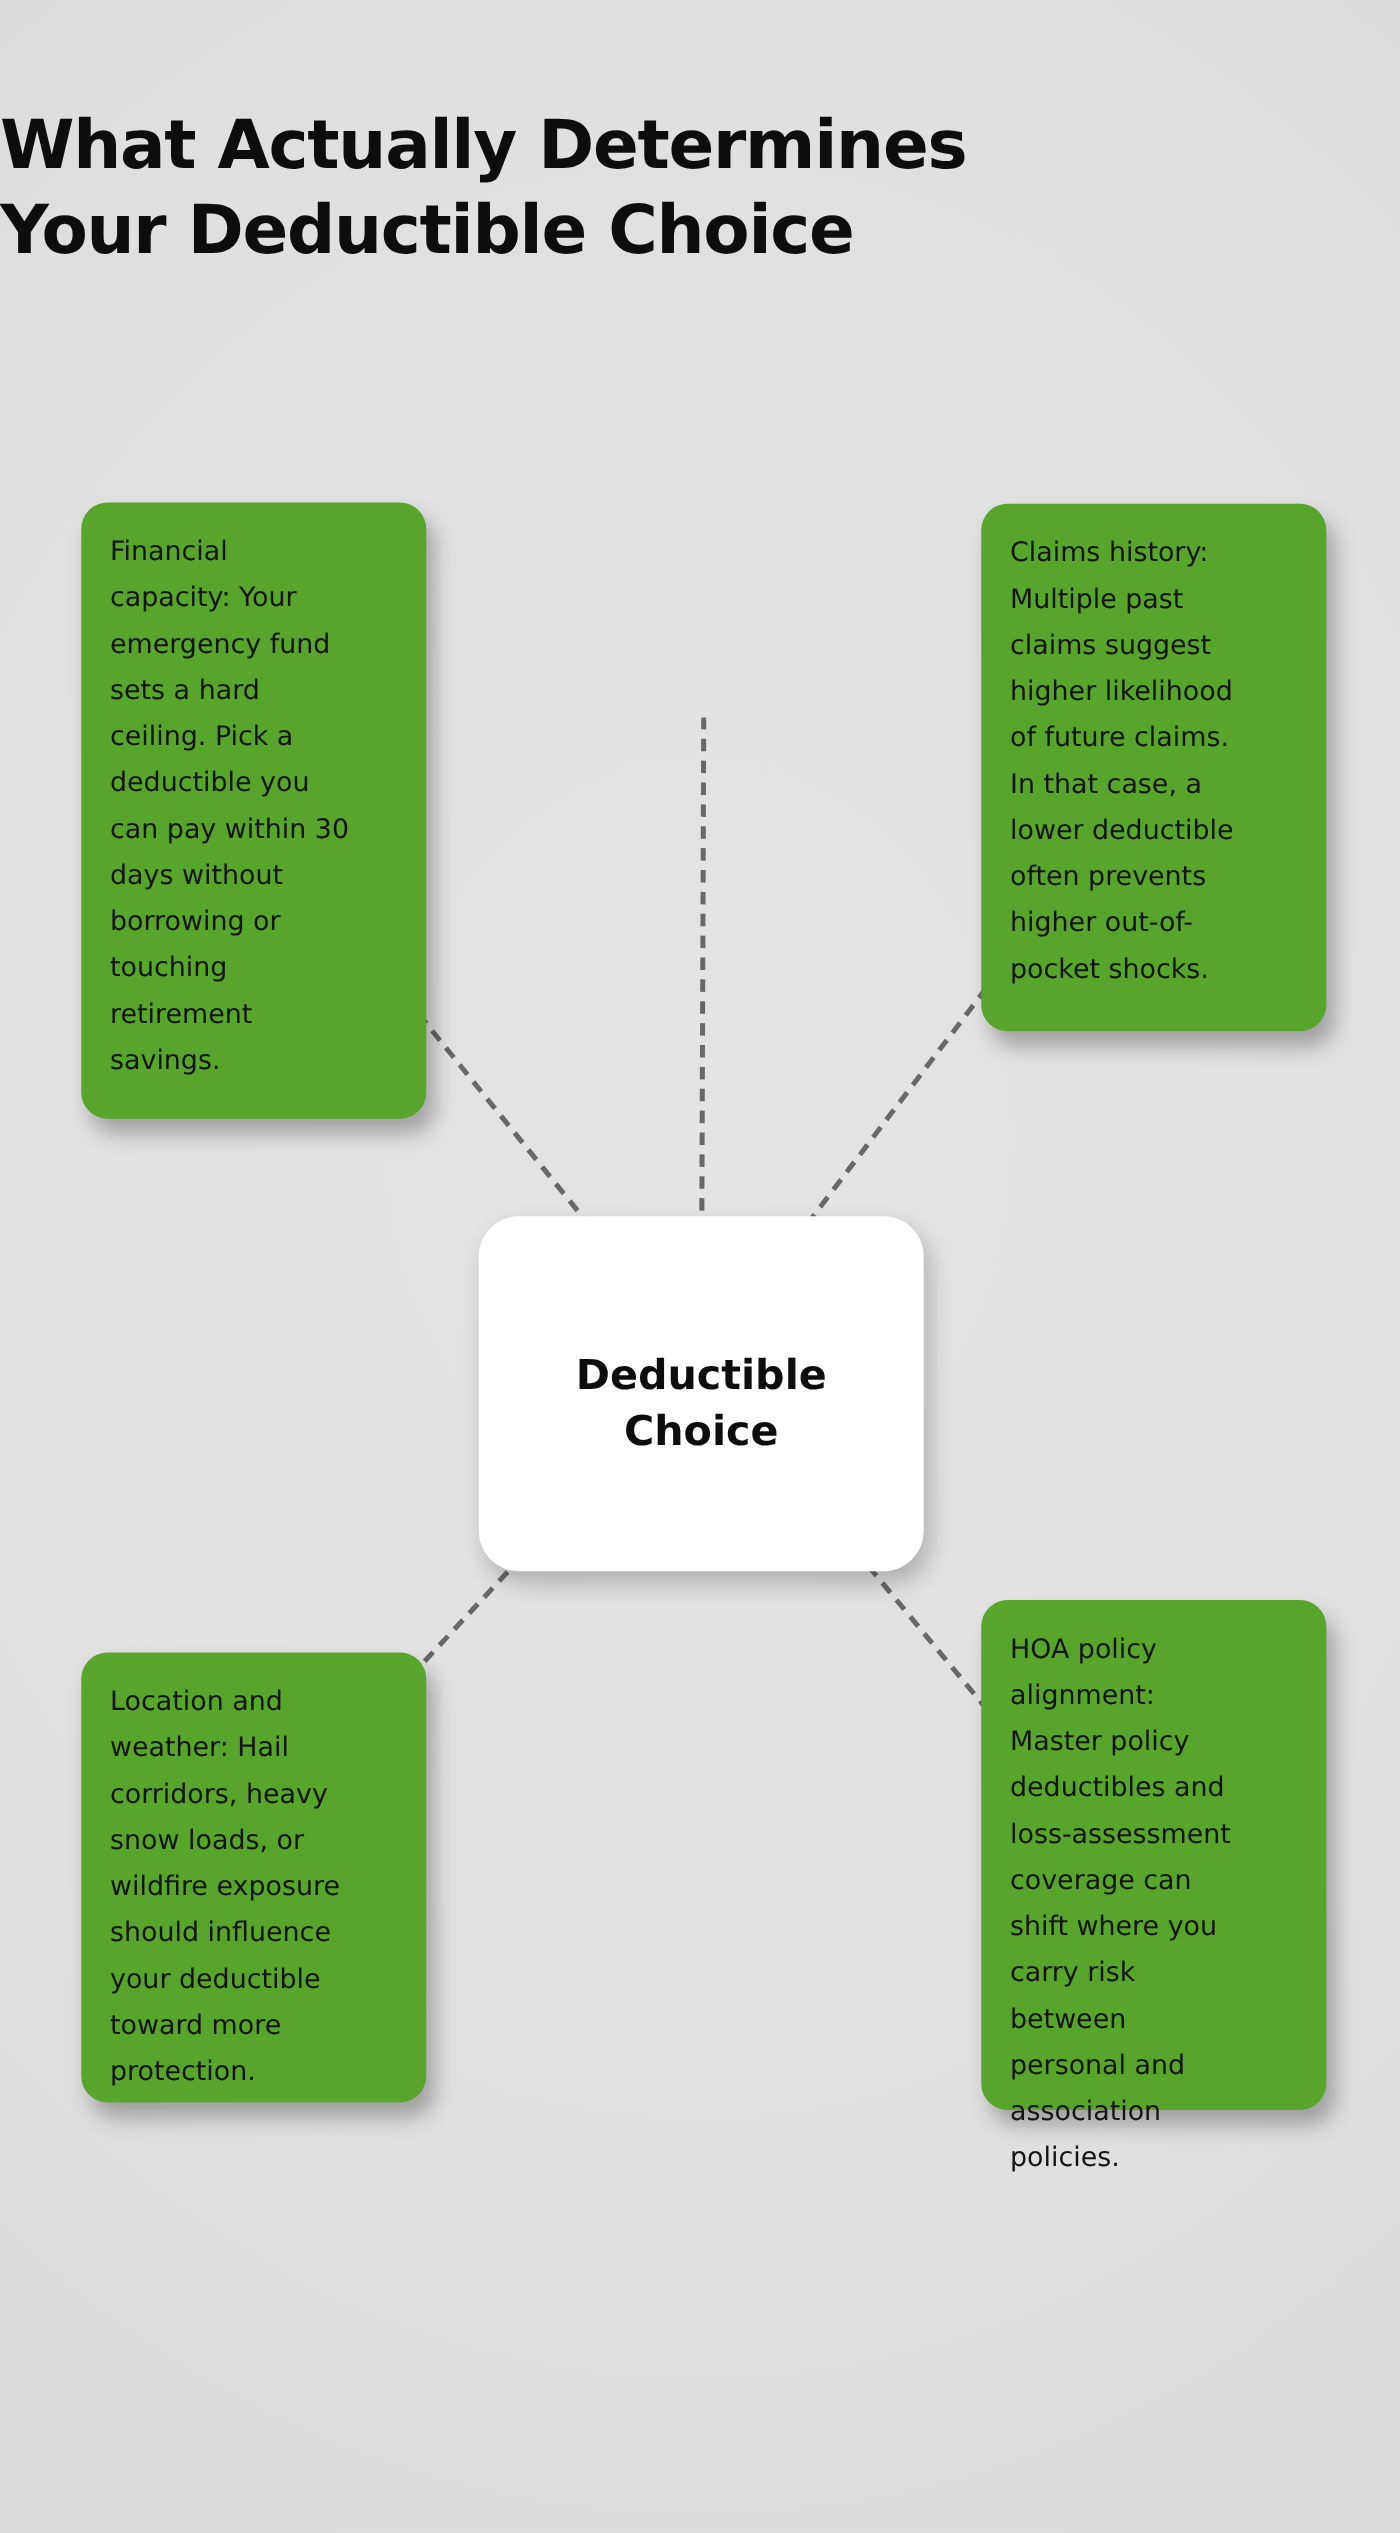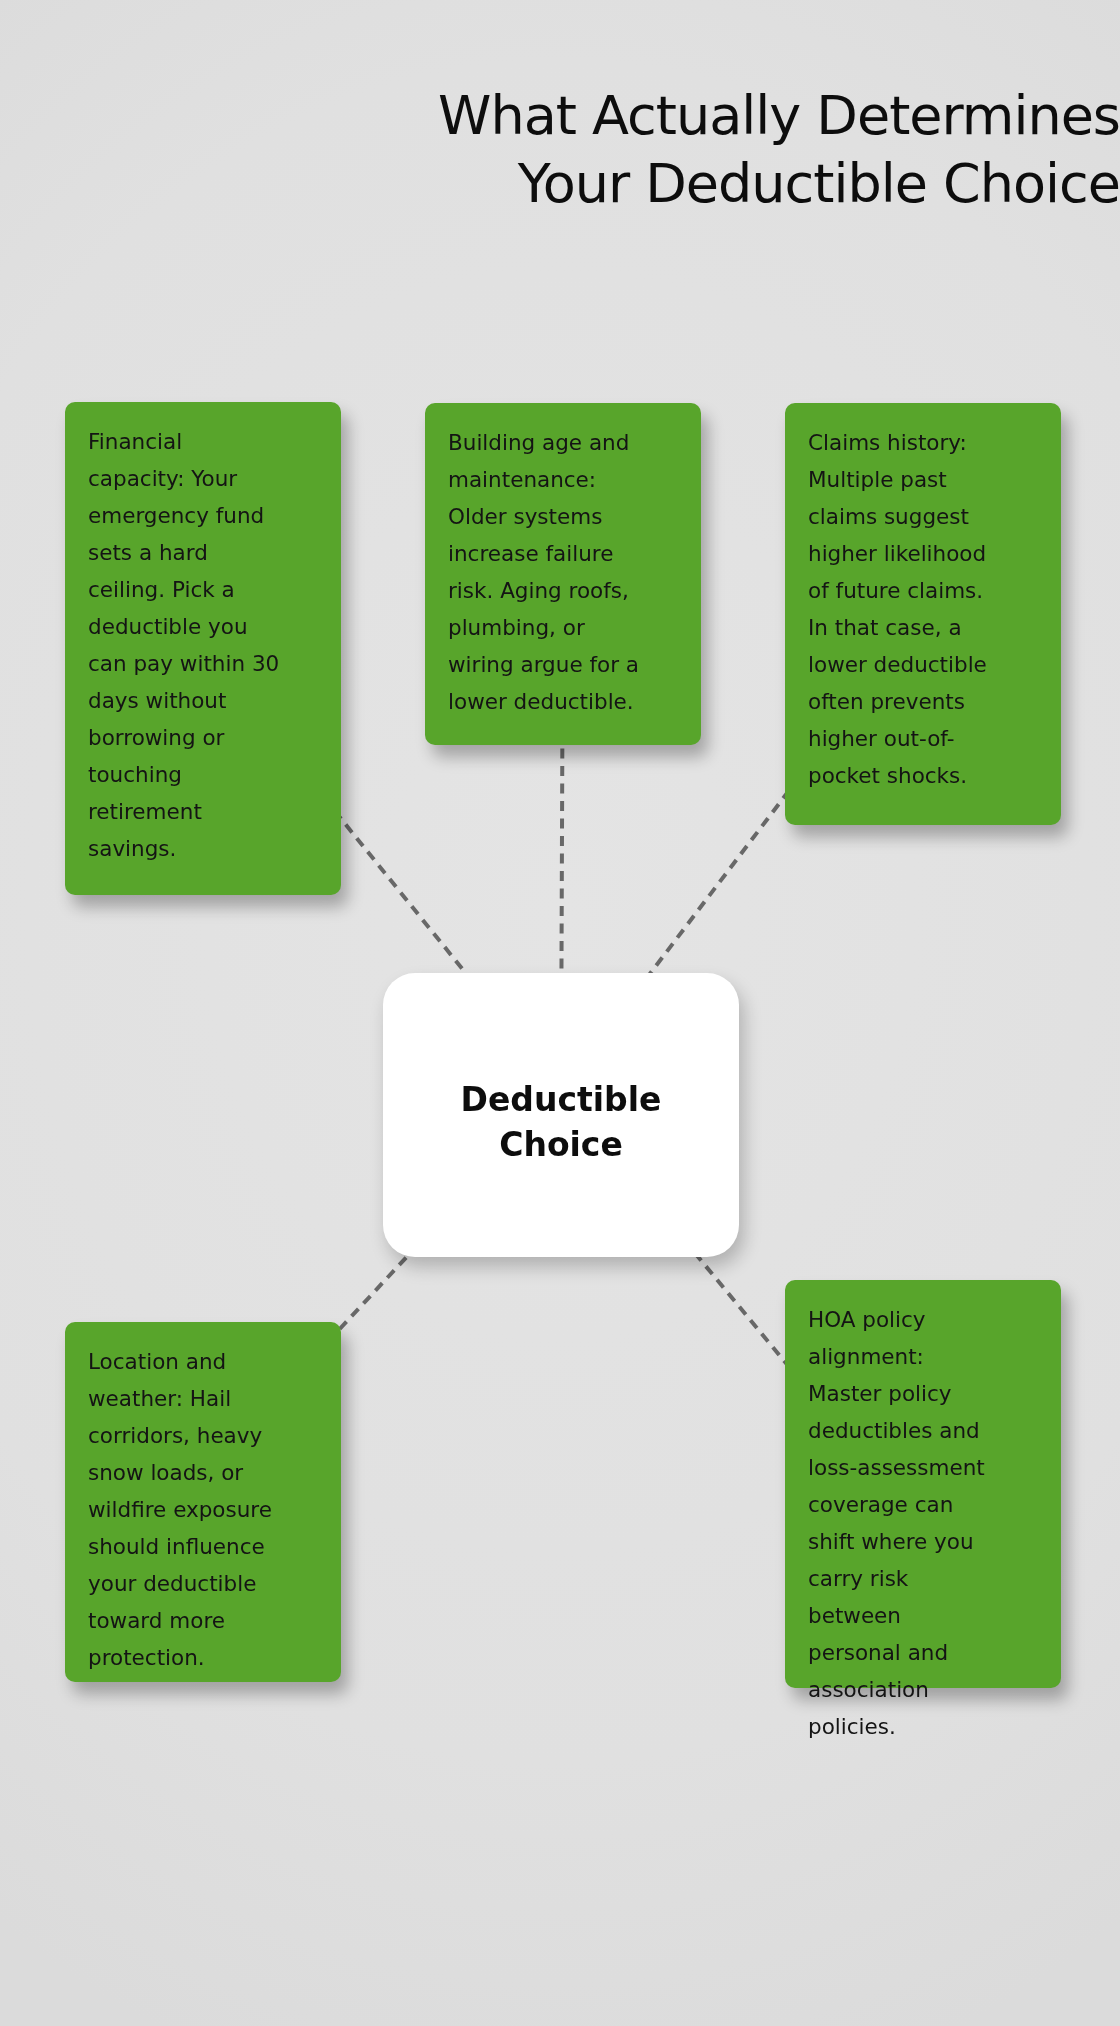--- a/index.html
+++ b/index.html
@@ -21,24 +21,24 @@
     margin: 0 auto;
     background: radial-gradient(ellipse 90% 60% at 50% 45%, #e4e4e4 0%, var(--bg) 70%, #dbdbdb 100%);
     overflow: hidden;
   }
 
   .title {
     position: absolute;
     top: 82px;
     left: 0;
     width: 100%;
-    text-align: right;
+    text-align: left;
     font-size: 54px;
     line-height: 68px;
-    font-weight: normal;
+    font-weight: bold;
     color: #0d0d0d;
     letter-spacing: -1px;
     white-space: pre-line;
   }
 
   .connectors {
     position: absolute;
     top: 0; left: 0;
     width: 1120px; height: 2026px;
     z-index: 1;
@@ -46,21 +46,21 @@
   .connectors line {
     stroke: var(--line);
     stroke-width: 4;
     stroke-dasharray: 10 7.5;
   }
 
   .node {
     position: absolute;
     z-index: 2;
     background: var(--green);
-    border-radius: 10px;
+    border-radius: 21px;
     box-shadow: 7px 12px 16px rgba(0,0,0,0.28);
     padding: 21px 18px 20px 23px;
   }
   .node p {
     font-size: 21.5px;
     line-height: 37px;
     color: var(--ink);
     white-space: pre-line;
   }
   .node-1 { left: 65px;  top: 402px;  width: 276px; height: 493px; }
@@ -143,30 +143,20 @@
 ceiling. Pick a
 deductible you
 can pay within 30
 days without
 borrowing or
 touching
 retirement
 savings.</p>
   </div>
 
-  <div class="node node-2">
-    <p>Building age and
-maintenance:
-Older systems
-increase failure
-risk. Aging roofs,
-plumbing, or
-wiring argue for a
-lower deductible.</p>
-  </div>
 
   <div class="node node-3">
     <p>Claims history:
 Multiple past
 claims suggest
 higher likelihood
 of future claims.
 In that case, a
 lower deductible
 often prevents

